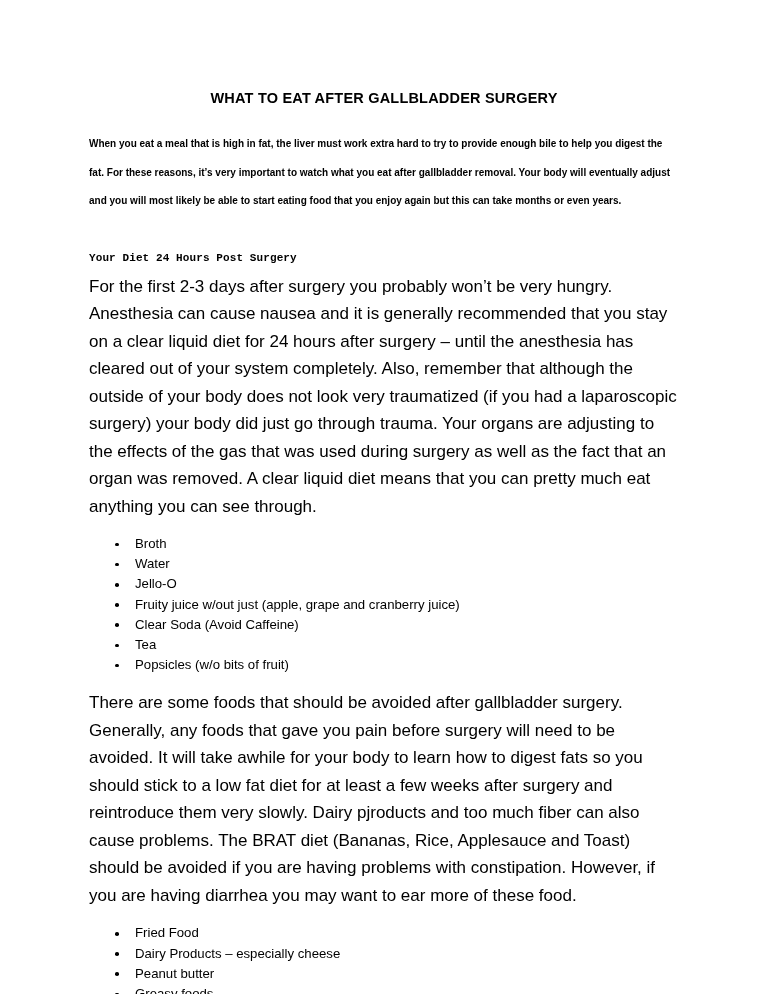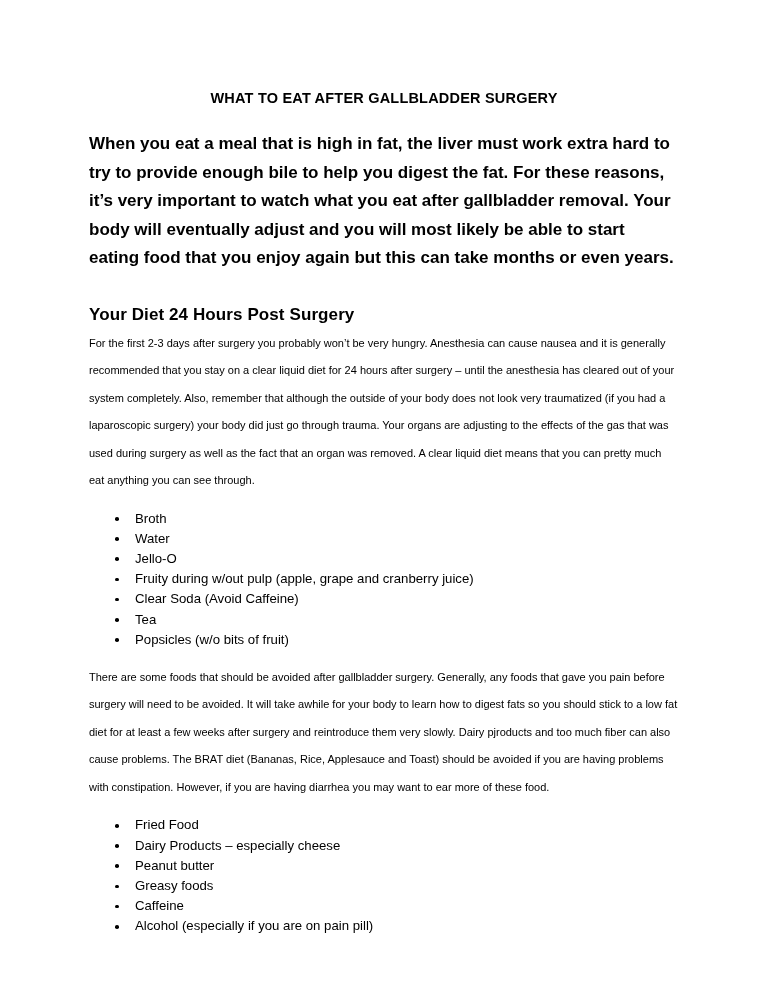--- a/index.html
+++ b/index.html
@@ -36,37 +36,38 @@
   .doc-title {
     font-size: 14.5px;
     font-weight: bold;
     text-align: center;
     letter-spacing: 0.2px;
     line-height: 20px;
     margin: 0 0 22px 0;
   }
 
   .intro-paragraph {
-    font-size: 17px;
+    font-size: 10px;
     font-weight: bold;
     line-height: 28.5px;
     margin: 0 0 12px 0;
     text-align: left;
   }
 
   .section-heading {
-    font-size: 17px;
+    font-size: 11px;
     font-weight: bold;
     line-height: 22px;
     margin: 0 0 4px 0;
     letter-spacing: 0.1px;
+    font-family: Liberation Mono, monospace;
   }
 
   .body-paragraph {
-    font-size: 11px;
+    font-size: 17px;
     font-weight: normal;
     line-height: 27.5px;
     margin: 0;
     text-align: left;
   }
 
   .bullet-list {
     list-style: none;
     margin: 0;
     padding: 0;
@@ -112,21 +113,21 @@
       <h2 class="section-heading">Your Diet 24 Hours Post Surgery</h2>
 
       <p class="body-paragraph">For the first 2-3 days after surgery you probably won’t be very hungry.  Anesthesia can cause nausea and it is generally recommended that you stay on a clear liquid diet for 24 hours after surgery – until the anesthesia has cleared out of your system completely.  Also, remember that although the outside of your body does not look very traumatized (if you had a laparoscopic surgery) your body did just go through trauma.  Your organs are adjusting to the effects of the gas that was used during surgery as well as the fact that an organ was removed.  A clear liquid diet means that you can pretty much eat anything you can see through.</p>
 
       <div class="spacer-after-para"></div>
 
       <ul class="bullet-list">
         <li class="bullet-item">Broth</li>
         <li class="bullet-item">Water</li>
         <li class="bullet-item">Jello-O</li>
-        <li class="bullet-item">Fruity during w/out pulp (apple, grape and cranberry juice)</li>
+        <li class="bullet-item">Fruity juice w/out just (apple, grape and cranberry juice)</li>
         <li class="bullet-item">Clear Soda (Avoid Caffeine)</li>
         <li class="bullet-item">Tea</li>
         <li class="bullet-item">Popsicles (w/o bits of fruit)</li>
       </ul>
     </section>
 
     <div class="spacer-after-list"></div>
 
     <section>
 

